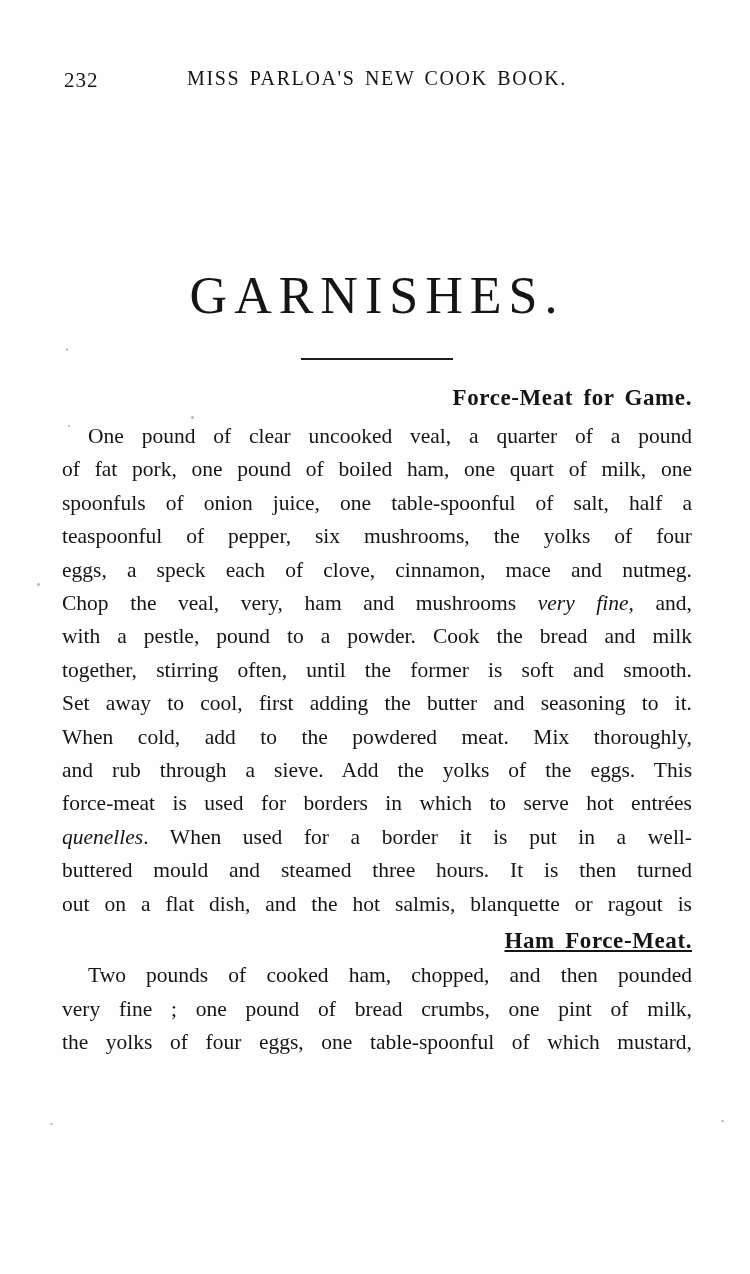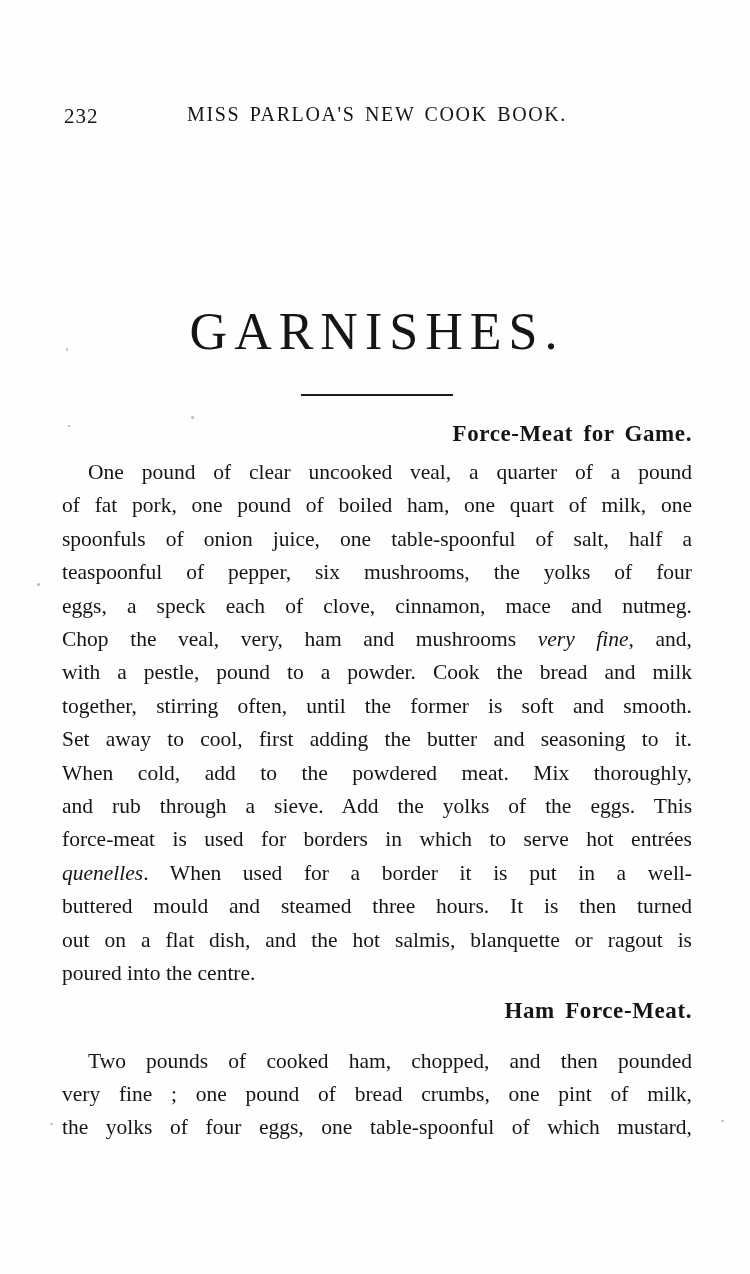--- a/index.html
+++ b/index.html
@@ -20,21 +20,20 @@
   .running-head { position: relative; height: 24px; }
   .pagenum {
     position: absolute; left: 2px; top: 1px;
     font-size: 21px; letter-spacing: 1px;
   }
   .running-title {
     text-align: center;
     font-size: 20px;
     letter-spacing: 1.6px;
     word-spacing: 3px;
-    margin-top: 36px;
   }
 
   
   .chapter-title {
     margin: 166px 0 0 0;
     font-weight: 400;
     text-align: center;
     font-size: 52px;
     line-height: 77px;
     letter-spacing: 7px;
@@ -50,21 +49,21 @@
 
   
   .recipe h2 {
     margin: 25px 0 9px 0;
     text-align: right;
     font-size: 23px;
     font-weight: 700;
     letter-spacing: 0.6px;
     word-spacing: 4px;
   }
-  .recipe[data-section="1"] h2 { margin-top: 7px; margin-bottom: 21px; }
+  .recipe[data-section="1"] h2 { margin-top: 7px; margin-bottom: 5px; text-decoration: underline; }
 
   .lines {
     font-size: 21.5px;
     line-height: 33.4px;
   }
   .line {
     text-align: justify;
     text-align-last: justify;
   }
   .line.indent { text-indent: 26px; }
@@ -106,21 +105,20 @@
         <div class="line"><span>Chop the veal, very, ham and mushrooms </span><span class="it">very fine</span><span>, and,</span></div>
         <div class="line"><span>with a pestle, pound to a powder. Cook the bread and milk</span></div>
         <div class="line"><span>together, stirring often, until the former is soft and smooth.</span></div>
         <div class="line"><span>Set away to cool, first adding the butter and seasoning to it.</span></div>
         <div class="line"><span>When cold, add to the powdered meat. Mix thoroughly,</span></div>
         <div class="line"><span>and rub through a sieve. Add the yolks of the eggs. This</span></div>
         <div class="line"><span>force-meat is used for borders in which to serve hot entrées</span></div>
         <div class="line"><span class="it">quenelles</span><span>. When used for a border it is put in a well-</span></div>
         <div class="line"><span>buttered mould and steamed three hours. It is then turned</span></div>
         <div class="line"><span>out on a flat dish, and the hot salmis, blanquette or ragout is</span></div>
-        <div class="line last"><span>poured into the centre.</span></div>
       </div>
   </section>
 
   <section class="recipe" data-section="1">
     <h2>Ham Force-Meat.</h2>
     <div class="lines">
         <div class="line indent"><span>Two pounds of cooked ham, chopped, and then pounded</span></div>
         <div class="line"><span>very fine ; one pound of bread crumbs, one pint of milk,</span></div>
         <div class="line"><span>the yolks of four eggs, one table-spoonful of which mustard,</span></div>
       </div>

